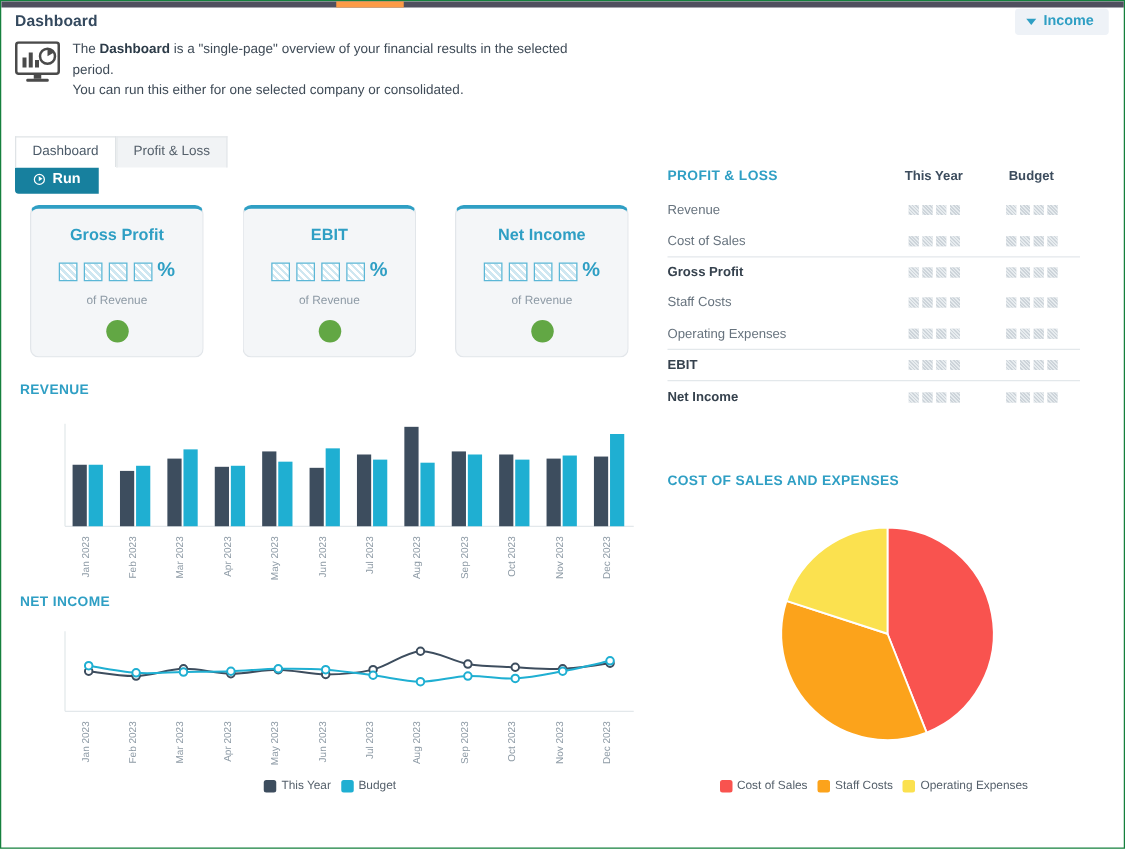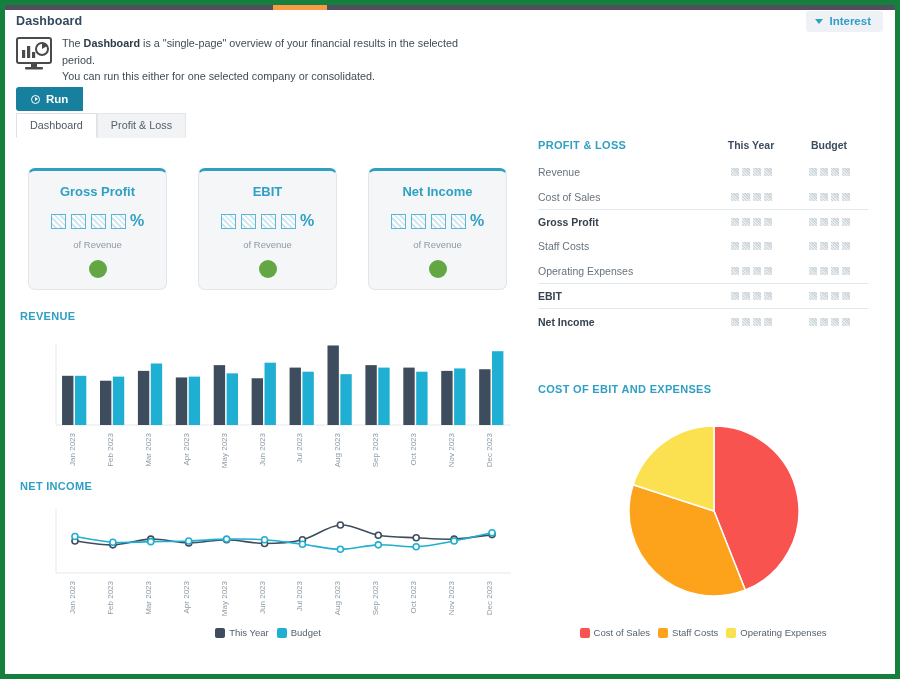--- a/index.html
+++ b/index.html
@@ -7,21 +7,21 @@
   body {
     width:900px; height:679px;
     background:#ffffff;
     font-family:"Liberation Sans", sans-serif;
     color:#3d4d5e;
     overflow:hidden;
     position:relative;
   }
   #app {
     position:absolute; inset:0;
-    border:5px solid #15803d;
+    border:1px solid #15803d;
     background:#fff;
     overflow:hidden;
   }
 
   
   .topbar { position:absolute; top:0; left:0; width:900px; height:5px; background:#4f4f5e; }
   .topbar-accent { position:absolute; top:0; left:268px; width:54px; height:5px; background:#fb9a46; }
 
   
   .page-title {
@@ -47,21 +47,21 @@
   .intro-row { display:flex; gap:10px; align-items:flex-start; }
   .monitor-icon { width:36px; height:34px; flex:none; margin-top:2px; }
   .intro-text { font-size:10.8px; line-height:16.5px; color:#3f4b57; }
   .intro-text b { font-weight:bold; color:#2b3a47; }
 
   
   .runbar { position:absolute; left:11px; top:82px; display:flex; align-items:stretch; }
   .run-btn {
     background:#17809e; color:#fff; font-size:11.5px; font-weight:bold;
     border-radius:3px 0 0 3px; padding:12px 15px;
-    display:flex; align-items:center; gap:6px; height:20px; cursor:pointer; user-select:none;
+    display:flex; align-items:center; gap:6px; height:20px; cursor:pointer; user-select:none;margin-top:48px;
   }
   .play-dot {
     width:9px;height:9px;border-radius:50%;border:1.4px solid #fff;
     display:flex;align-items:center;justify-content:center;
   }
   .play-dot::after{content:"";width:0;height:0;border-left:3px solid #fff;
     border-top:2px solid transparent;border-bottom:2px solid transparent;margin-left:1px;}
   .search-wrap { position:relative; margin-left:9px; }
   .search-input {
     width:252px; height:21px; border:1px solid #cdd3d8; border-radius:2px;
@@ -142,21 +142,21 @@
 <div id="app">
 
   <div class="topbar">
     <div class="topbar-accent"></div>
   </div>
 
   <div class="page-title">Dashboard</div>
 
   <div class="actions-btn">
     <span class="caret-down"></span>
-    <span>Interest</span>
+    <span>Income</span>
   </div>
 
   <div class="intro">
     <div class="intro-row">
       <svg class="monitor-icon" viewBox="0 0 36 34">
         <rect x="1" y="1" width="34" height="25" rx="2" fill="#fff" stroke="#4a4a4a" stroke-width="2"></rect>
         <rect x="6" y="13" width="3.2" height="8" fill="#4a4a4a"></rect>
         <rect x="11" y="9" width="3.2" height="12" fill="#4a4a4a"></rect>
         <rect x="16" y="15" width="3.2" height="6" fill="#4a4a4a"></rect>
         <circle cx="26" cy="12" r="6" fill="none" stroke="#4a4a4a" stroke-width="2"></circle>
@@ -432,21 +432,21 @@
           <div class="r-col">
             <span class="pbox"></span>
             <span class="pbox"></span>
             <span class="pbox"></span>
             <span class="pbox"></span>
           </div>
         </div>
       </div>
   </div>
 
-  <div class="sec-title pie-title">COST OF EBIT AND EXPENSES</div>
+  <div class="sec-title pie-title">COST OF SALES AND EXPENSES</div>
   <svg class="pie-wrap" id="pieChart" width="330" height="215">
       <path d="M 176 108 L 176 23 A 85 85 0 0 1 207.29058697819764 187.03100130050137 Z" fill="#f9534f" stroke="#ffffff" stroke-width="1.5"></path>
       <path d="M 176 108 L 207.29058697819764 187.03100130050137 A 85 85 0 0 1 95.16019611491194 81.73355547812949 Z" fill="#fca31b" stroke="#ffffff" stroke-width="1.5"></path>
       <path d="M 176 108 L 95.16019611491194 81.73355547812949 A 85 85 0 0 1 175.99999999999997 23 Z" fill="#fbe14f" stroke="#ffffff" stroke-width="1.5"></path>
     </svg>
   <div class="pie-legend legend-row" id="pieLegend">
       <div class="legend-item">
         <span class="legend-sw" style="background: rgb(249, 83, 79);"></span>
         <span>Cost of Sales</span>
       </div>

